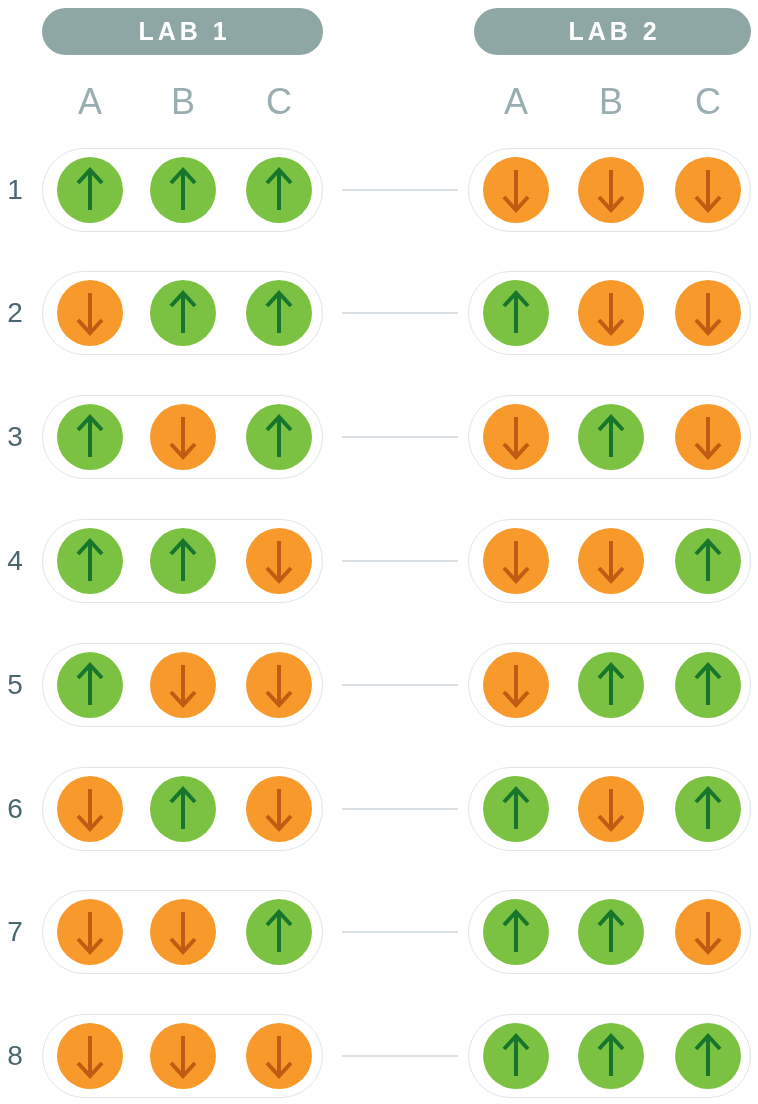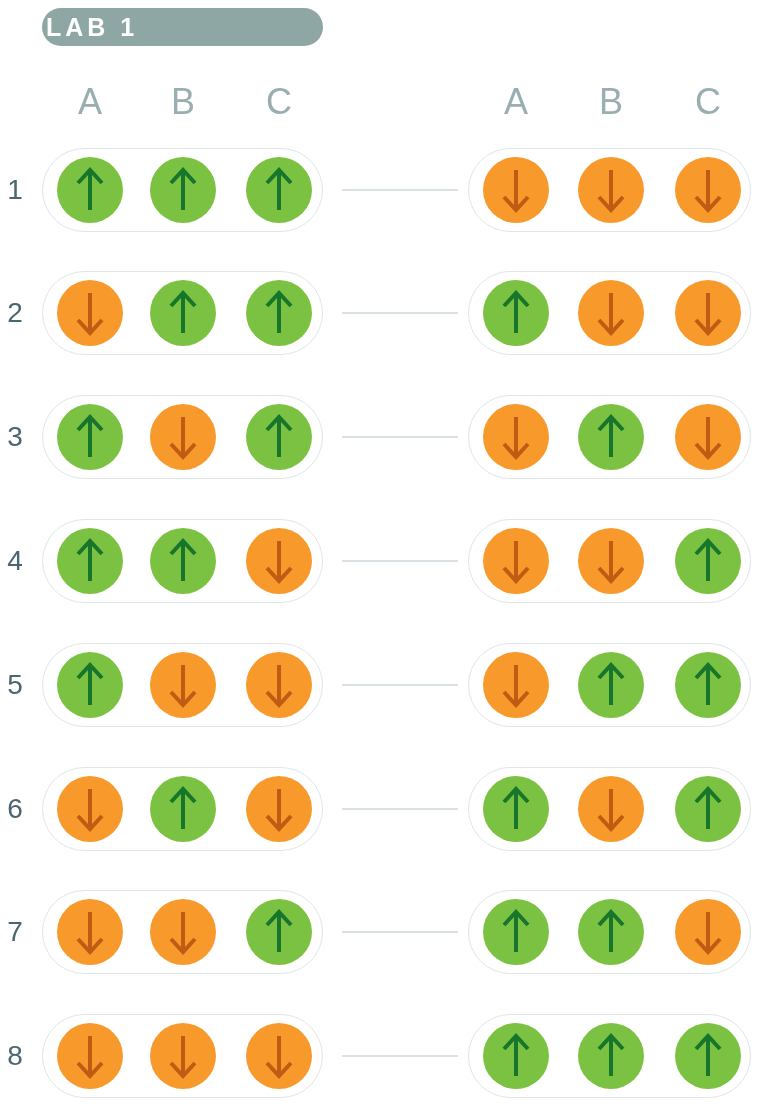--- a/index.html
+++ b/index.html
@@ -17,25 +17,26 @@
   #stage {
     position: relative;
     width: 758px;
     height: 1104px;
   }
 
   
   .lab-header {
     position: absolute;
     top: 8px;
-    height: 38px;
+    height: 47px;
     border-radius: 24px;
     background: #8ea7a4;
     display: flex;
     align-items: center;
+    justify-content: center;
     box-sizing: border-box;
   }
   .lab-header .lab-title {
     color: #ffffff;
     font-size: 25px;
     font-weight: bold;
     letter-spacing: 4px;
     line-height: 1;
     padding-left: 4px;
   }
@@ -115,20 +116,23 @@
 </style>
 </head>
 <body>
 
 <div id="stage">
 
   <div class="lab-header" id="lab1-header">
     <span class="lab-title">LAB 1</span>
   </div>
 
+  <div class="lab-header" id="lab2-header">
+    <span class="lab-title">LAB 2</span>
+  </div>
 
   <div class="col-labels" id="lab1-cols">
     <div class="col-label" style="left:90px">A</div>
     <div class="col-label" style="left:183px">B</div>
     <div class="col-label" style="left:279px">C</div>
   </div>
 
   <div class="col-labels" id="lab2-cols">
     <div class="col-label" style="left:516px">A</div>
     <div class="col-label" style="left:611px">B</div>

